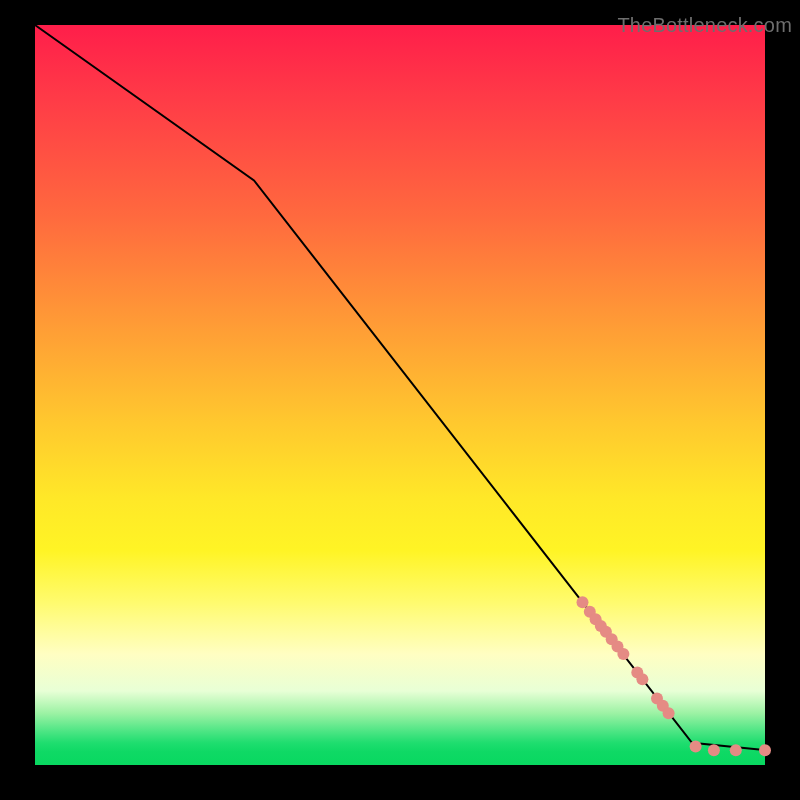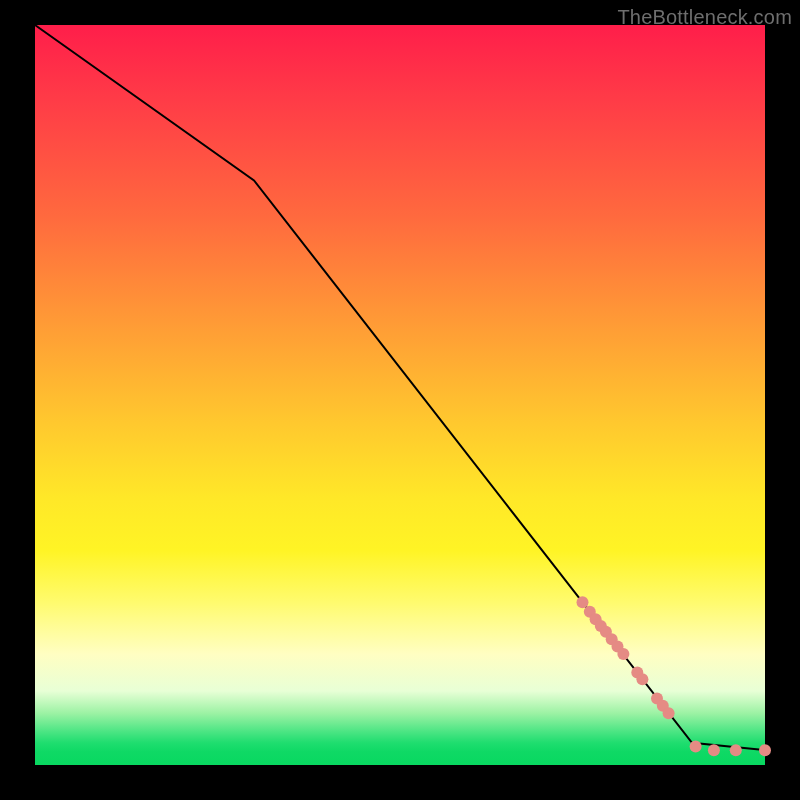--- a/index.html
+++ b/index.html
@@ -46,21 +46,21 @@
   svg.overlay {
     position: absolute;
     left: 35px;
     top: 25px;
     width: 730px;
     height: 740px;
     overflow: visible;
   }
   .watermark {
     position: absolute;
-    top: 6px;
+    top: 14px;
     right: 8px;
     color: #6e6e6e;
     font-size: 20px;
     font-weight: 500;
     letter-spacing: 0.2px;
   }
 </style>
 </head>
 <body>
 

